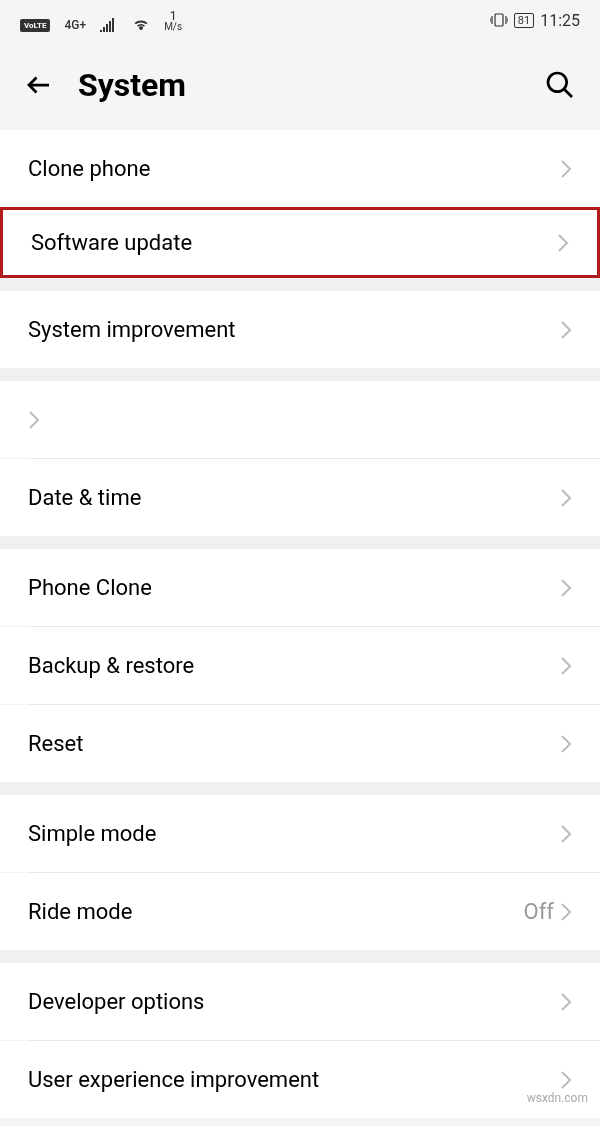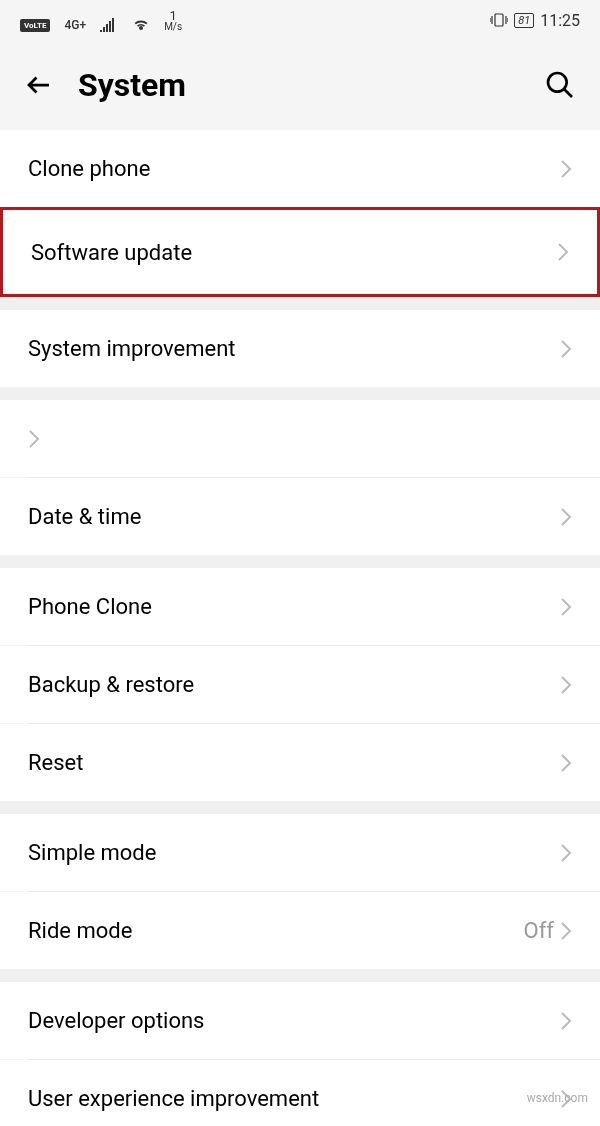--- a/index.html
+++ b/index.html
@@ -51,21 +51,20 @@
       font-size: 12px;
       line-height: 1;
     }
     .battery-box {
       display: inline-flex;
       align-items: center;
       border: 1px solid #333;
       border-radius: 2px;
       padding: 0 3px;
       font-size: 11px;
-      font-style: italic;
     }
     .time-text {
       font-size: 16px;
       font-weight: 400;
     }
     .header {
       height: 90px;
       background: #f5f5f5;
       display: flex;
       align-items: center;
@@ -118,21 +117,21 @@
     .chevron {
       color: #bbb;
     }
     .divider {
       height: 1px;
       background: #e8e8e8;
       margin-left: 28px;
     }
     .highlighted {
       border: 3px solid #b01a1a;
-      height: 90px;
+      height: 71px;
     }
     .watermark {
       position: absolute;
       bottom: 21px;
       right: 12px;
       font-size: 12px;
       color: #aaa;
     }
   </style>
 </head>

